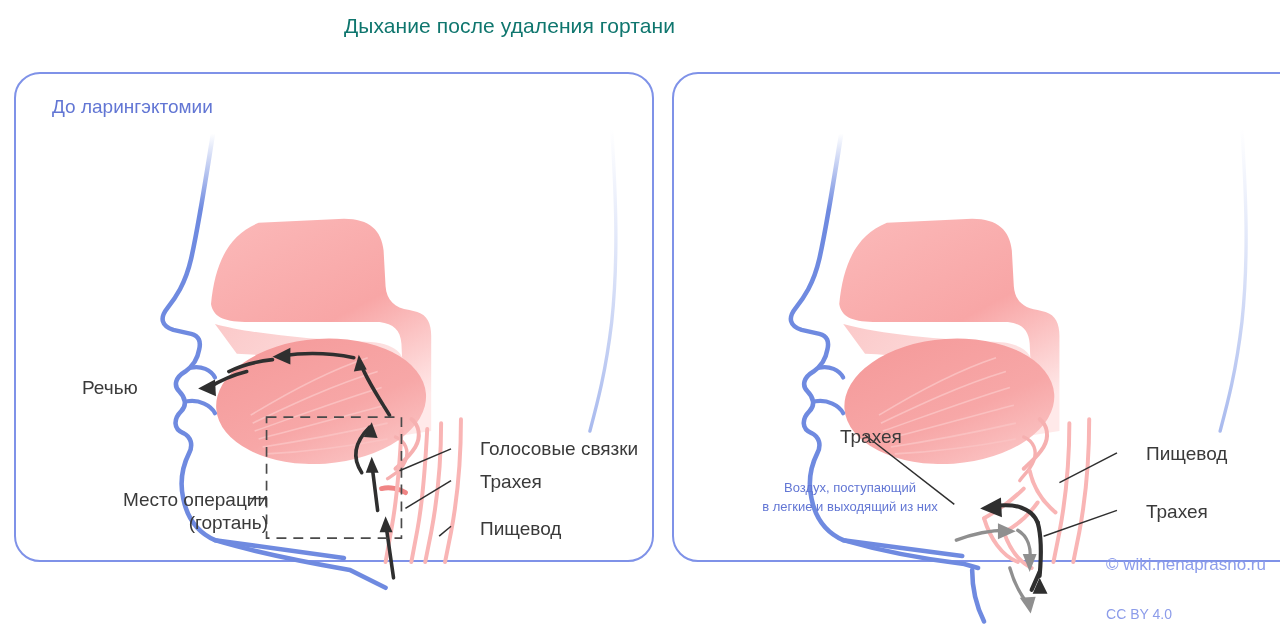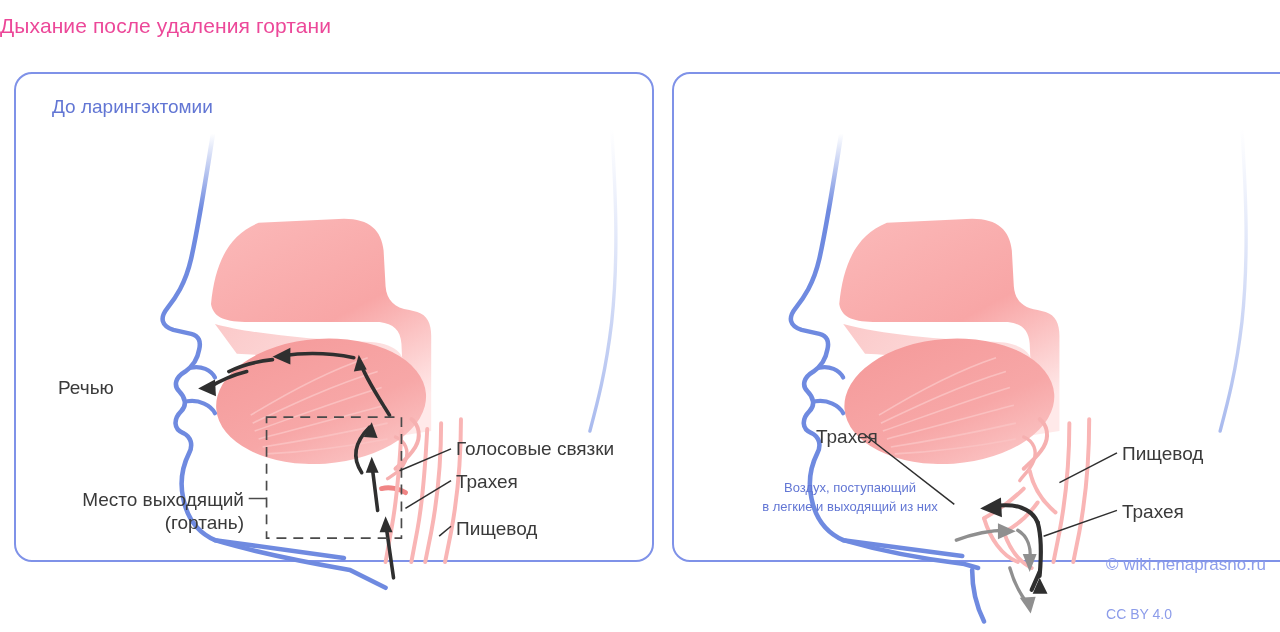--- a/index.html
+++ b/index.html
@@ -13,33 +13,33 @@
     position: relative;
     font-family: "Liberation Sans", sans-serif;
     overflow: hidden;
   }
 
   #page-title {
     position: absolute;
     top: 14px;
     left: 0;
     width: 1019px;
-    text-align: left;
+    text-align: center;
     font-size: 21px;
-    color: #ec4899;
+    color: #0f766e;
     letter-spacing: 0.1px;
   }
 
   .panel {
     position: absolute;
     top: 72px;
     width: 640px;
     height: 490px;
     border: 2px solid #7f92e8;
-    border-radius: 18px;
+    border-radius: 26px;
     box-sizing: border-box;
     background: #fff;
   }
   #panel-before { left: 14px; }
   #panel-after  { left: 672px; }
 
   .panel-title {
     position: absolute;
     top: 22px;
     left: 36px;
@@ -53,20 +53,21 @@
     width: 100%;
     height: 100%;
     overflow: visible;
   }
 
   .lbl {
     position: absolute;
     font-size: 19px;
     color: #3a3a3a;
     white-space: pre;
+    margin-left: 24px;
   }
   .lbl-r { text-align: right; }
 
   .caption-blue {
     position: absolute;
     font-size: 13px;
     color: #6276d4;
     text-align: center;
     line-height: 1.45;
     white-space: pre;
@@ -198,21 +199,21 @@
 
     <g stroke="#2f2f2f" stroke-width="1.5" fill="none">
       <path d="M 386 400 L 438 378"></path>
       <path d="M 392 438 L 438 410"></path>
       <path d="M 426 466 L 438 456"></path>
     </g>
   </svg>
 
   <div class="lbl" style="left:42px; top:303px;">Речью</div>
 
-  <div class="lbl lbl-r" style="left:0px; top:415px; width:228px;">Место выходящий</div>
+  <div class="lbl lbl-r" style="left:0px; top:415px; width:228px;">Место операции</div>
   <div class="lbl lbl-r" style="left:0px; top:438px; width:228px;">(гортань)</div>
 
   <div class="lbl" style="left:440px; top:364px;">Голосовые связки</div>
   <div class="lbl" style="left:440px; top:397px;">Трахея</div>
   <div class="lbl" style="left:440px; top:444px;">Пищевод</div>
 </div>
 
 <div class="panel" id="panel-after">
 
   <svg class="svg-layer" viewBox="0 0 640 490">

